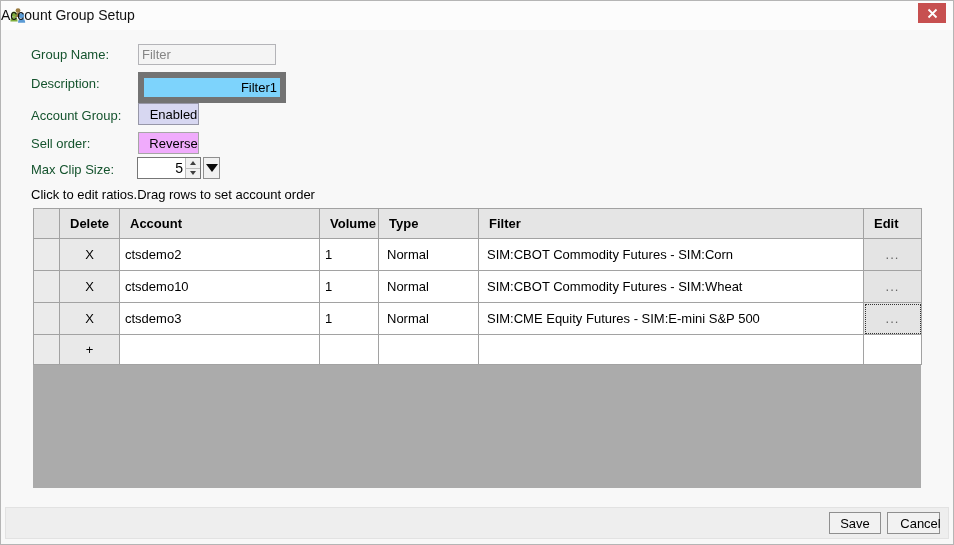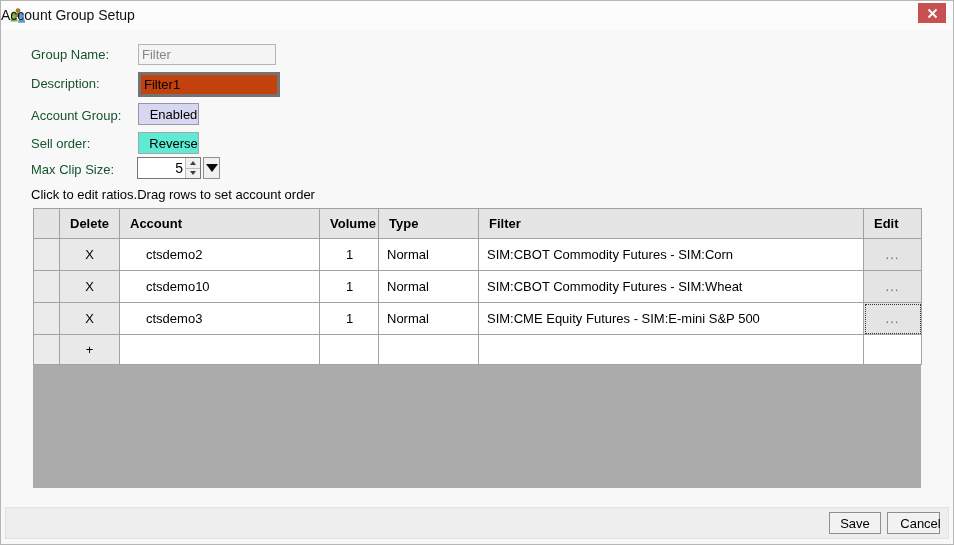--- a/index.html
+++ b/index.html
@@ -18,27 +18,27 @@
     position:absolute; left:917px; top:2px; width:28px; height:20px;
     background:#c75050; display:flex; align-items:center; justify-content:center; cursor:pointer;
   }
   
   .lbl { position:absolute; left:30px; font-size:13px; color:#14532d; white-space:nowrap; }
   .txt {
     position:absolute; left:137px; width:130px; height:19px; font-size:13px;
     font-family:"Liberation Sans", sans-serif; padding:0 3px; box-sizing:content-box;
   }
   .txt-disabled { background:#f4f4f4; color:#868686; border:1px solid #b4b4b8; }
-  .txt-normal   { background:#c2410c; color:#000; border:3px solid #737373; }
+  .txt-normal   { background:#7dd3fc; color:#000; border:6px solid #737373;text-align:right; }
   .flat-btn {
     position:absolute; left:137px; width:61px; height:22px; font-size:13px; color:#000;
     display:flex; align-items:center; justify-content:center; cursor:pointer; box-sizing:border-box;padding-left:10px;
   }
   .btn-enabled { background:#d7d7f1; border:1px solid #9797a8; }
-  .btn-reverse { background:#5eead4; border:1px solid #a6a6a6; }
+  .btn-reverse { background:#f0abfc; border:1px solid #a6a6a6; }
   
   .nud { position:absolute; left:136px; top:156px; width:64px; height:22px; background:#fff;
          border:1px solid #767676; box-sizing:border-box; display:flex; }
   .nud-value { flex:1; border:0; outline:none; text-align:right; font-size:14px; padding:0 2px 0 0;
                font-family:"Liberation Sans", sans-serif; background:transparent; min-width:0; }
   .nud-spin { width:14px; display:flex; flex-direction:column; border-left:1px solid #bdbdbd; }
   .nud-spin > div { flex:1; background:#f1f1f1; display:flex; align-items:center; justify-content:center; cursor:pointer; }
   .nud-spin > div + div { border-top:1px solid #bdbdbd; }
   .tri-up   { width:0; height:0; border-left:3px solid transparent; border-right:3px solid transparent; border-bottom:4px solid #404040; }
   .tri-down { width:0; height:0; border-left:3px solid transparent; border-right:3px solid transparent; border-top:4px solid #404040; }
@@ -48,21 +48,21 @@
   }
   .tri-big { width:0; height:0; border-left:6px solid transparent; border-right:6px solid transparent; border-top:8px solid #0a0a0a; }
   .hint { position:absolute; left:30px; top:186px; font-size:13px; color:#000; }
   
   .grid-wrap { position:absolute; left:32px; top:207px; width:888px; height:280px; background:#ababab; }
   table.grid { border-collapse:collapse; table-layout:fixed; width:888px; font-size:13px; }
   .grid th, .grid td { border:1px solid #a2a2a2; padding:0; overflow:hidden; white-space:nowrap; }
   .grid th { height:29px; background:#e5e5e5; font-weight:700; text-align:left; padding-left:10px; color:#000; }
   .grid td { height:31px; background:#fff; color:#000; }
   .grid tr.new-row td { height:29px; }
-  td.cell-pad  { padding-left:26px; }
+  td.cell-pad  { padding-left:5px; }
   td.cell-pad8 { padding-left:8px; }
   td.rowhdr  { background:#ebebeb; }
   td.btncell { background:#e9e9e9; text-align:center; cursor:pointer; }
   td.editcell { background:#e4e4e4; text-align:center; color:#666; cursor:pointer; letter-spacing:1px; }
   td.editcell.focused { outline:1px dotted #333; outline-offset:-2px; }
   
   .footer { position:absolute; left:4px; right:4px; top:506px; height:32px; background:#eeeeee; border:1px solid #e2e2e2; box-sizing:border-box; }
   .sys-btn {
     position:absolute; top:511px; height:22px; background:#f2f2f2; border:1px solid #8f8f8f;
     font-size:13px; color:#000; display:flex; align-items:center; justify-content:center;

